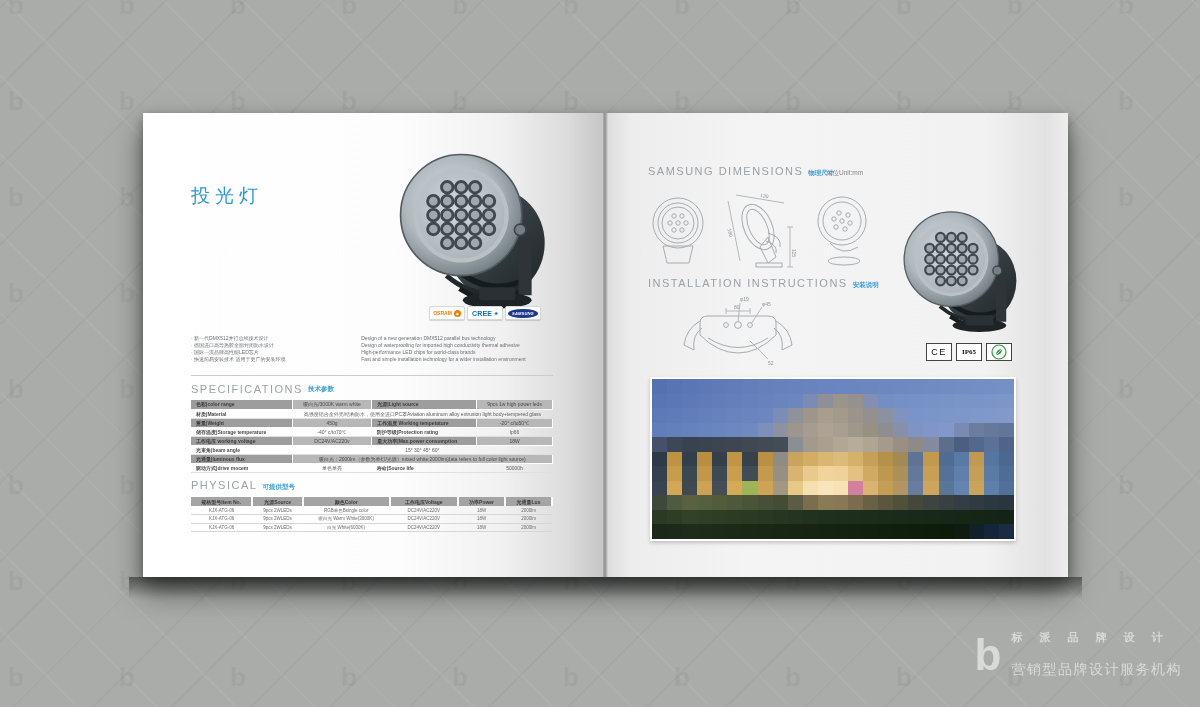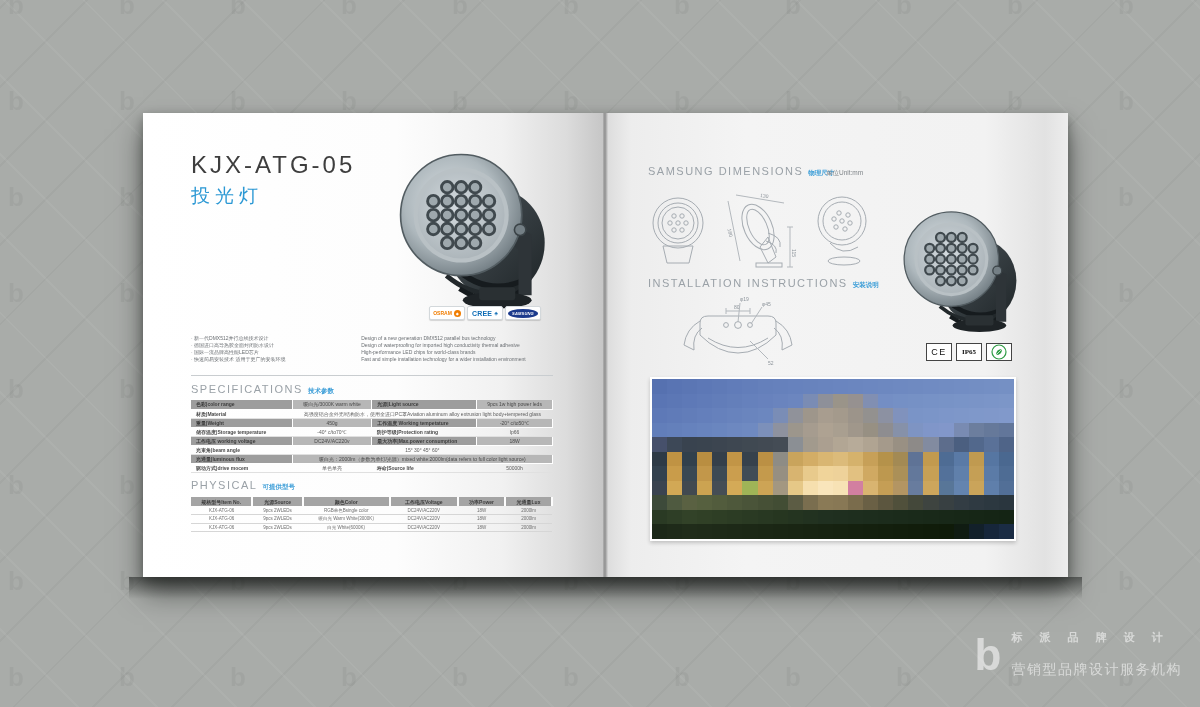--- a/index.html
+++ b/index.html
@@ -51,21 +51,21 @@
   .sec-head .cn { color:#3f9fd8; font-size:6.5px; font-weight:bold; }
   .sec-head .rule { flex:1; border-bottom:1px solid #b9bec2; height:1px; transform:translateY(-2px); }
 
   #features-head { position:absolute; left:48px; top:206px; width:362px; }
   #features-cols { position:absolute; left:48px; top:222px; width:362px; display:flex; }
   #features-cn { width:47%; } #features-en { width:53%; }
   .feat-item { font-size:5px; line-height:7px; color:#6b6f73; }
 
   #features-sep { position:absolute; left:48px; top:262px; width:362px; border-bottom:1px solid #c9cdd0; }
 
-  #specs-head { position:absolute; left:48px; top:270px; width:362px; }
+  #specs-head { position:absolute; left:48px; top:270px; width:362px;align-items:center; }
   #spec-table { position:absolute; left:48px; top:287px; width:362px; border-collapse:collapse; table-layout:fixed; }
   #spec-table td { font-size:5px; height:9px; text-align:center; color:#5c5c5c; overflow:hidden; white-space:nowrap; }
   #spec-table tr.dark td.lab { background:#9d9d9d; color:#3c3c3c; font-weight:bold; }
   #spec-table tr.dark td.val { background:#b7b7b7; color:#4a4a4a; }
   #spec-table tr.lite td { border-bottom:1px solid #e0e0e0; }
   #spec-table tr.lite td.lab { font-weight:bold; color:#4a4a4a; }
   #spec-table tr td.lab { text-align:left; padding-left:5px; }
   #spec-table tr.dark td { border-bottom:1px solid #fff; border-right:1px solid #fff; }
 
   #order-head { position:absolute; left:48px; top:366px; width:362px; }
@@ -244,21 +244,20 @@
     <span class="wm-b" style="left: 674px; top: 662px;">b</span>
     <span class="wm-b" style="left: 785px; top: 662px;">b</span>
     <span class="wm-b" style="left: 896px; top: 662px;">b</span>
     <span class="wm-b" style="left: 1007px; top: 662px;">b</span>
     <span class="wm-b" style="left: 1118px; top: 662px;">b</span>
   </div>
 
 <div id="book">
 
   <div class="page" id="page-left">
-    <div id="title">KJX-ATG-05</div>
     <div id="subtitle">投光灯</div>
 
     <svg class="flood-photo" id="flood-left" viewBox="0 0 200 210">
       <use href="#floodlight"></use>
     </svg>
 
     <div id="brand-badges">
       <div class="badge">
         <span class="osram-txt">OSRAM</span>
         <span class="osram-dot">◆</span>

